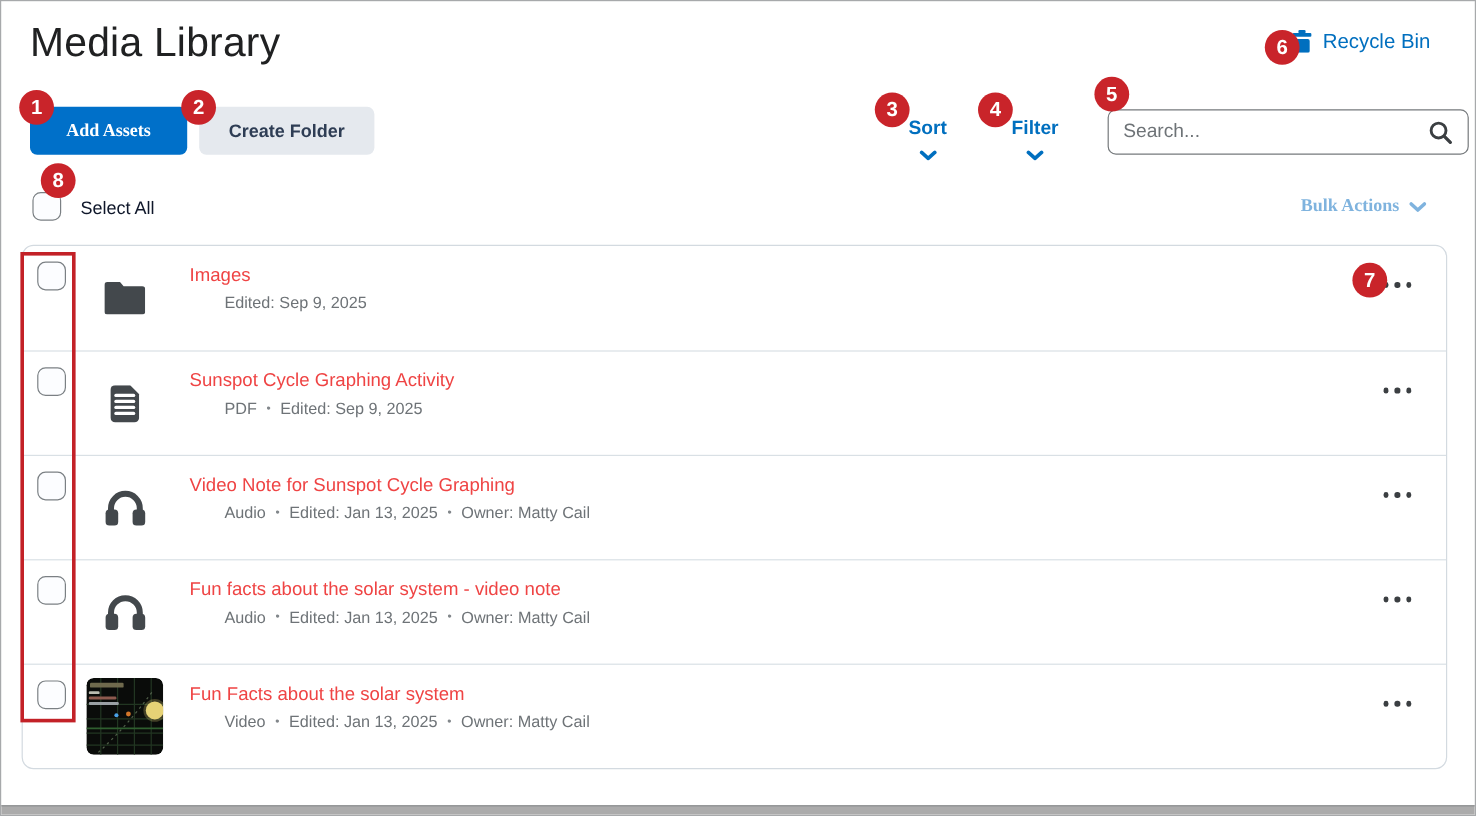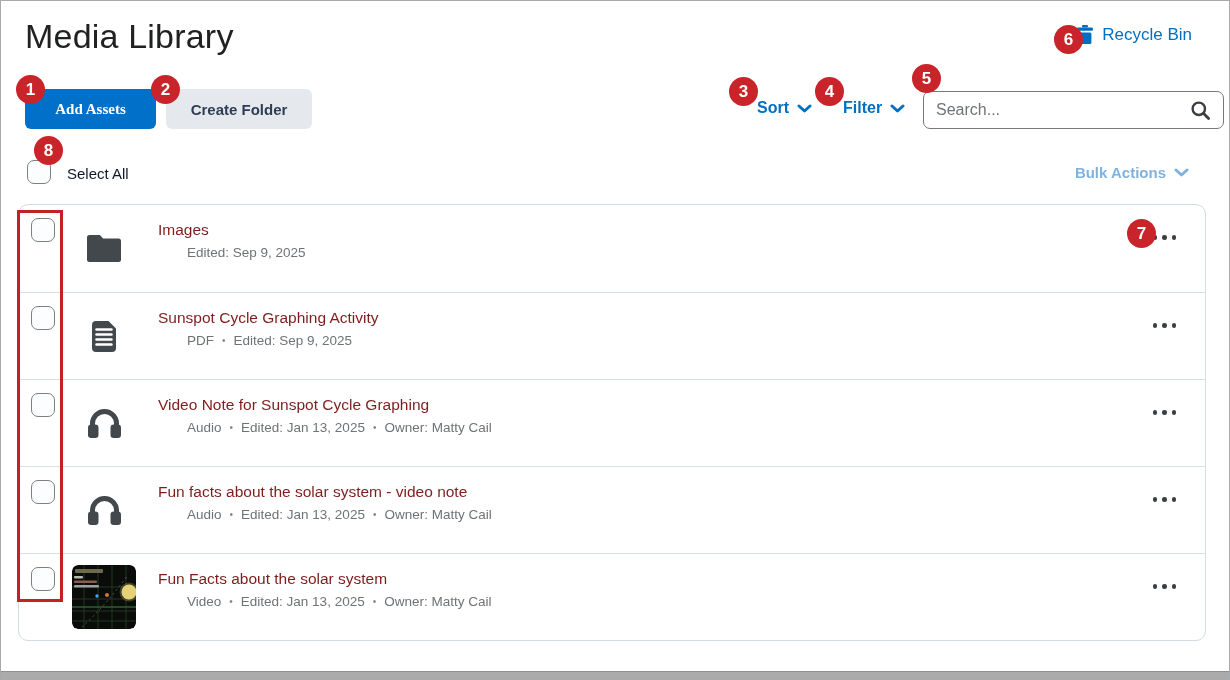--- a/index.html
+++ b/index.html
@@ -20,50 +20,50 @@
     text-decoration:none; cursor:pointer; background:none; border:none; }
 
   .btn { position:absolute; height:40px; border:none; border-radius:6px;
     font-family:"Liberation Sans", sans-serif; font-size:15px; font-weight:700;
     cursor:pointer; padding:0 22px; }
   .btn-primary { left:24px; top:88px; width:131px; background:#0070c9; color:#ffffff;font-family:Liberation Serif, serif; }
   .btn-neutral { left:165px; top:88px; width:146px; background:#e5e9ee; color:#2e3d54; }
 
   .dd-opener { position:absolute; top:98px; display:flex; align-items:center;
     gap:8px; background:none; border:none; cursor:pointer; color:#006fbf;
-    font-family:"Liberation Sans", sans-serif; font-size:16px; font-weight:600; }
+    font-family:"Liberation Sans", sans-serif; font-size:16px; font-weight:600;flex-direction:column; }
   .dd-sort   { left:756px; }
   .dd-filter { left:842px; }
 
   .search-box { position:absolute; left:922px; top:90px; width:301px; height:38px;
     border:1px solid #75797c; border-radius:7px; background:#fff; display:flex;
     align-items:center; padding:0 12px; }
   .search-box input { flex:1; border:none; outline:none; font-size:16px;
     font-family:"Liberation Sans", sans-serif; color:#202122; min-width:0; }
   .search-box input::placeholder { color:#6e7377; }
 
   .checkbox { display:inline-block; width:24px; height:24px; border:1.5px solid #7b8084;
     border-radius:7px; background:#fcfdff; cursor:pointer; }
   .select-all-cb { position:absolute; left:26px; top:159px; }
   .select-all-label { position:absolute; left:66px; top:164px; font-size:15px; color:#0f172a; }
 
   .bulk-actions { position:absolute; right:40px; top:163px; display:flex;
     align-items:center; gap:8px; background:none; border:none; cursor:default;
     color:#7fb3de; font-size:15px; font-weight:600;
-    font-family:Liberation Sans, sans-serif; }
+    font-family:Liberation Serif, serif; }
 
   .asset-list { position:absolute; left:17px; top:203px; width:1188px;
     border:1px solid #d3dae0; border-radius:10px; background:#fff; }
   .row { position:relative; height:87px; }
   .row + .row { border-top:1px solid #d9e0e5; }
   .row .checkbox { position:absolute; left:12px; top:13px; }
   .icon-box { position:absolute; left:52px; top:10px; width:66px; height:66px;
     display:flex; align-items:center; justify-content:center; }
   .row .title { position:absolute; left:139px; top:16px; font-size:15.5px;
-    color:#7f1d1d; cursor:pointer; }
+    color:#ef4444; cursor:pointer; }
   .row .meta { position:absolute; left:139px; top:40px; font-size:13.5px;
     color:#6e7377; display:flex; align-items:center;margin-left:29px; }
   .meta .dot { margin:0 8px; font-size:10px; color:#82878b; }
   .ellipsis { position:absolute; right:25px; top:26px; background:none; border:none;
     cursor:pointer; display:flex; gap:5px; padding:4px; }
   .edot { width:4.5px; height:4.5px; border-radius:50%; background:#3b3f42; }
   .thumb { border-radius:6px; }
 
   .annotation-rect { position:absolute; left:16px; top:209px; width:46px;
     height:392px; border:3px solid #c32127; pointer-events:none; z-index:4; }

